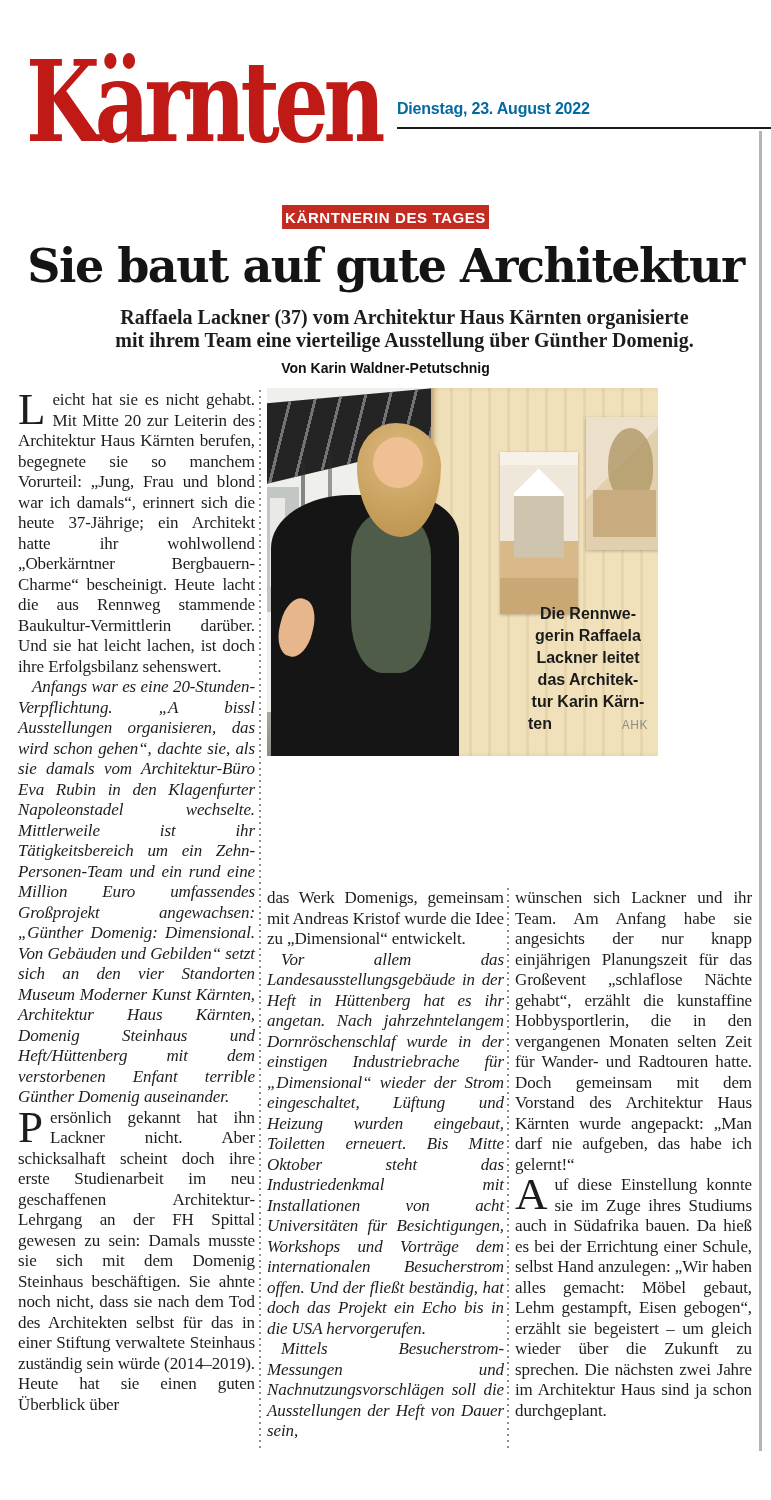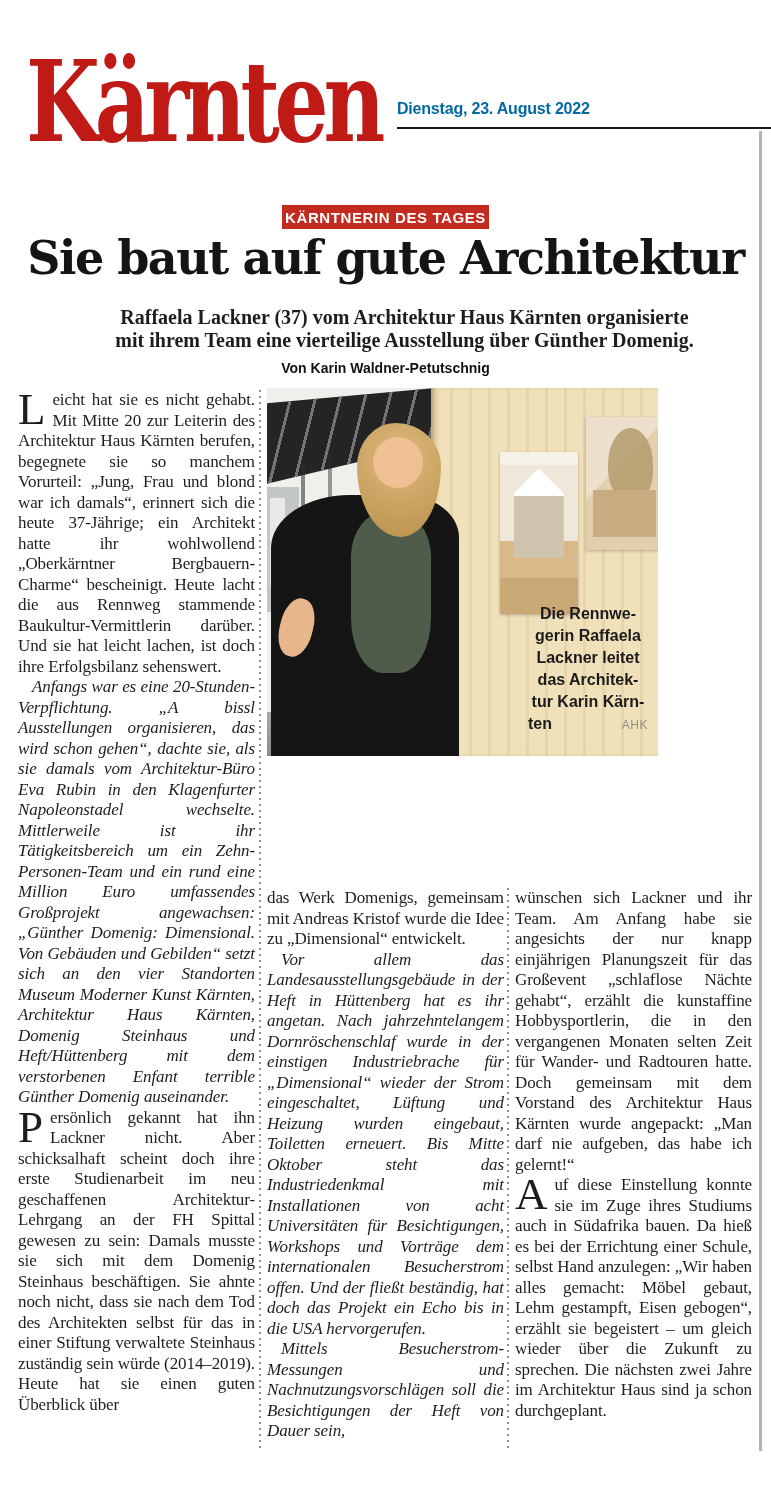--- a/index.html
+++ b/index.html
@@ -93,21 +93,21 @@
 
   <div class="masthead">Kärnten</div>
   <div class="date">Dienstag, 23. August 2022</div>
   <div class="date-rule"></div>
   <div class="edge-rule"></div>
 
   <div class="kicker-wrap">
     <span class="kicker">KÄRNTNERIN DES TAGES</span>
   </div>
 
-  <h1 class="headline" style="margin:0;">Sie baut auf gute Architektur</h1>
+  <h1 class="headline" style="margin:8px;">Sie baut auf gute Architektur</h1>
 
   <div class="subhead" id="subhead">
       <div>Raffaela Lackner (37) vom Architektur Haus Kärnten organisierte</div>
       <div>mit ihrem Team eine vierteilige Ausstellung über Günther Domenig.</div>
     </div>
 
   <div class="byline">Von Karin Waldner-Petutschnig</div>
 
   <div class="photo">
     <div class="corridor">
@@ -143,20 +143,20 @@
   <div class="divider" id="divider-2"></div>
 
   <div class="col" id="col-0">
       <p class="para"><span class="dropcap">L</span>eicht hat sie es nicht gehabt. Mit Mitte 20 zur Leiterin des Architektur Haus Kärnten berufen, begegnete sie so manchem Vorurteil: „Jung, Frau und blond war ich damals“, erinnert sich die heute 37-Jährige; ein Architekt hatte ihr wohlwollend „Oberkärntner Bergbauern-Charme“ bescheinigt. Heute lacht die aus Rennweg stammende Baukultur-Vermittlerin darüber. Und sie hat leicht lachen, ist doch ihre Erfolgsbilanz sehenswert.</p>
       <p class="para indent">Anfangs war es eine 20-Stunden-Verpflichtung. „A bissl Ausstellungen organisieren, das wird schon gehen“, dachte sie, als sie damals vom Architektur-Büro Eva Rubin in den Klagenfurter Napoleonstadel wechselte. Mittlerweile ist ihr Tätigkeitsbereich um ein Zehn-Personen-Team und ein rund eine Million Euro umfassendes Großprojekt angewachsen: „Günther Domenig: Dimensional. Von Gebäuden und Gebilden“ setzt sich an den vier Standorten Museum Moderner Kunst Kärnten, Architektur Haus Kärnten, Domenig Steinhaus und Heft/Hüttenberg mit dem verstorbenen Enfant terrible Günther Domenig auseinander.</p>
       <p class="para"><span class="dropcap">P</span>ersönlich gekannt hat ihn Lackner nicht. Aber schicksalhaft scheint doch ihre erste Studienarbeit im neu geschaffenen Architektur-Lehrgang an der FH Spittal gewesen zu sein: Damals musste sie sich mit dem Domenig Steinhaus beschäftigen. Sie ahnte noch nicht, dass sie nach dem Tod des Architekten selbst für das in einer Stiftung verwaltete Steinhaus zuständig sein würde (2014–2019). Heute hat sie einen guten Überblick über</p>
     </div>
   <div class="col" id="col-1">
       <p class="para">das Werk Domenigs, gemeinsam mit Andreas Kristof wurde die Idee zu „Dimensional“ entwickelt.</p>
       <p class="para indent">Vor allem das Landesausstellungsgebäude in der Heft in Hüttenberg hat es ihr angetan. Nach jahrzehntelangem Dornröschenschlaf wurde in der einstigen Industriebrache für „Dimensional“ wieder der Strom eingeschaltet, Lüftung und Heizung wurden eingebaut, Toiletten erneuert. Bis Mitte Oktober steht das Industriedenkmal mit Installationen von acht Universitäten für Besichtigungen, Workshops und Vorträge dem internationalen Besucherstrom offen. Und der fließt beständig, hat doch das Projekt ein Echo bis in die USA hervorgerufen.</p>
-      <p class="para indent">Mittels Besucherstrom-Messungen und Nachnutzungsvorschlägen soll die Besichtigungen der Heft von Dauer sein,</p>
+      <p class="para indent">Mittels Besucherstrom-Messungen und Nachnutzungsvorschlägen soll die Ausstellungen der Heft von Dauer sein,</p>
     </div>
   <div class="col" id="col-2">
       <p class="para">wünschen sich Lackner und ihr Team. Am Anfang habe sie angesichts der nur knapp einjährigen Planungszeit für das Großevent „schlaflose Nächte gehabt“, erzählt die kunstaffine Hobbysportlerin, die in den vergangenen Monaten selten Zeit für Wander- und Radtouren hatte. Doch gemeinsam mit dem Vorstand des Architektur Haus Kärnten wurde angepackt: „Man darf nie aufgeben, das habe ich gelernt!“</p>
       <p class="para"><span class="dropcap">A</span>uf diese Einstellung konnte sie im Zuge ihres Studiums auch in Südafrika bauen. Da hieß es bei der Errichtung einer Schule, selbst Hand anzulegen: „Wir haben alles gemacht: Möbel gebaut, Lehm gestampft, Eisen gebogen“, erzählt sie begeistert – um gleich wieder über die Zukunft zu sprechen. Die nächsten zwei Jahre im Architektur Haus sind ja schon durchgeplant.</p>
     </div>
 
 </div>
 
 </body></html>

